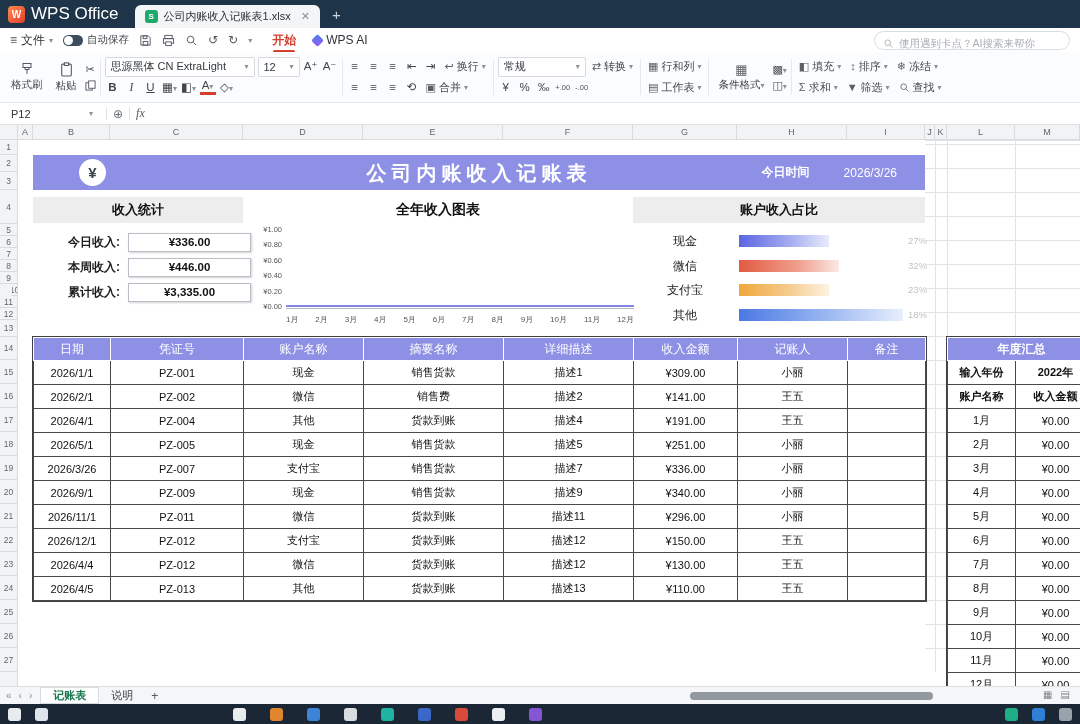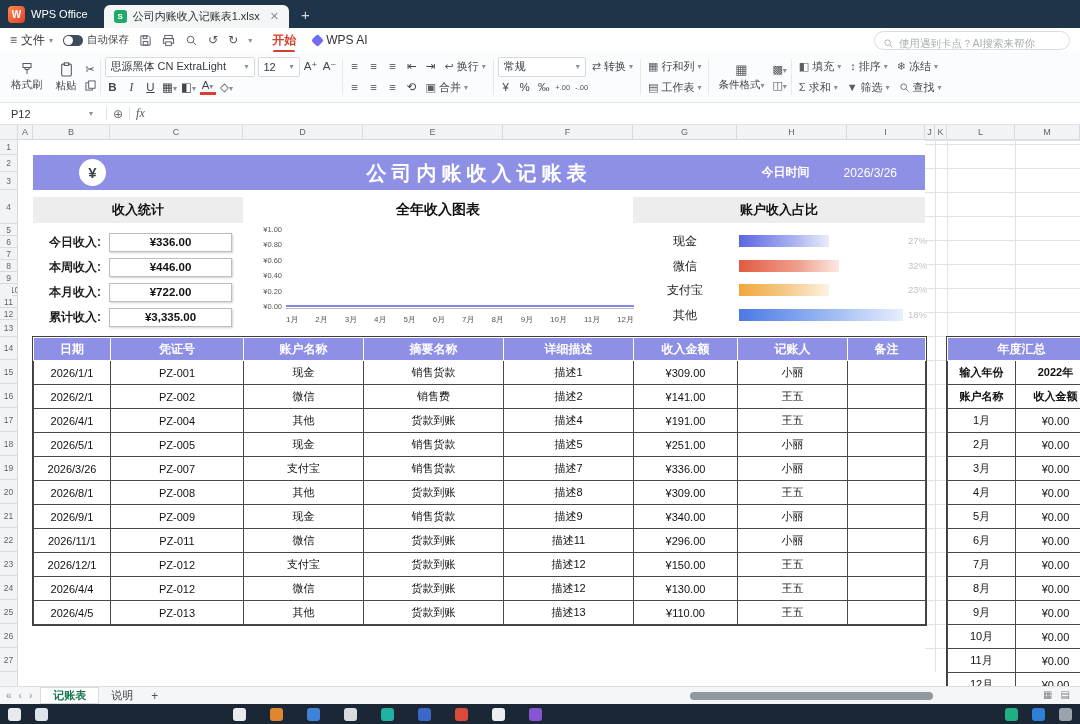--- a/index.html
+++ b/index.html
@@ -3,21 +3,21 @@
 <meta charset="utf-8">
 <style>
   *{margin:0;padding:0;box-sizing:border-box;}
   html,body{width:1080px;height:724px;overflow:hidden;background:#fff;}
   body{font-family:"Liberation Sans","DejaVu Sans",sans-serif;}
   .app{position:relative;width:1080px;height:724px;background:#fff;overflow:hidden;}
 
   
   .tbar{position:absolute;top:0;left:0;right:0;height:28px;background:#1e3448;display:flex;align-items:center;padding-left:8px;}
   .wps-logo{width:17px;height:17px;border-radius:4px;background:linear-gradient(135deg,#ff8a4d,#e23e2b);color:#fff;font-size:10px;font-weight:bold;display:flex;align-items:center;justify-content:center;flex:0 0 auto;}
-  .app-name{color:#fff;font-size:11px;margin:0 16px 0 6px;white-space:nowrap;}
+  .app-name{color:#fff;font-size:17px;margin:0 16px 0 6px;white-space:nowrap;}
   .doc-tab{display:flex;align-items:center;gap:6px;background:#f3f5f7;border-radius:6px 6px 0 0;height:23px;align-self:flex-end;padding:0 10px;font-size:11px;color:#2c3136;white-space:nowrap;}
   .et-icon{width:13px;height:13px;border-radius:3px;background:#1faa6b;color:#fff;font-size:8px;font-weight:bold;display:flex;align-items:center;justify-content:center;}
   .tab-close{color:#8a9097;font-size:11px;margin-left:4px;cursor:default;}
   .tab-add{color:#cfd6dd;font-size:15px;margin-left:12px;}
 
   
   .mbar{position:absolute;top:28px;left:0;right:0;height:24px;background:#fff;display:flex;align-items:center;padding:0 10px;gap:10px;font-size:12px;color:#2f3338;}
   .file-btn{display:flex;align-items:center;gap:4px;white-space:nowrap;}
   .hamb{font-size:12px;color:#555;}
   .caret{font-size:8px;color:#8a9097;}
@@ -78,40 +78,40 @@
   .b-icon{position:absolute;left:46px;top:4px;width:27px;height:27px;border-radius:50%;background:#fff;color:#3f434c;display:flex;align-items:center;justify-content:center;font-weight:bold;font-size:15px;}
   .b-title{position:absolute;left:0;right:0;top:5px;text-align:center;color:#fff;font-size:20px;font-weight:bold;letter-spacing:5px;}
   .b-right{position:absolute;right:28px;top:0;height:35px;display:flex;align-items:center;gap:34px;color:#fff;font-size:12px;}
   .b-dlabel{font-weight:bold;}
 
   .sec{position:absolute;top:72px;height:26px;display:flex;align-items:center;justify-content:center;font-weight:bold;font-size:13px;color:#111;}
   .sec-stats{left:33px;width:210px;background:#ededee;}
   .sec-chart{left:243px;width:390px;background:#fff;font-size:14px;}
   .sec-share{left:633px;width:292px;background:#ededee;}
 
-  .stats{position:absolute;left:24px;top:107px;width:218px;}
+  .stats{position:absolute;left:43px;top:107px;width:218px;}
   .stat-row{display:flex;align-items:center;height:20px;margin-bottom:5px;}
   .stat-label{width:77px;text-align:right;font-weight:bold;font-size:12px;color:#1c1c1c;white-space:nowrap;}
   .stat-box{margin-left:8px;width:123px;height:19px;background:#fff;border:1px solid #b9bec6;box-shadow:1px 1px 2px rgba(0,0,0,0.18);display:flex;align-items:center;justify-content:center;font-weight:bold;font-size:11.5px;color:#111;}
 
   .chartbox{position:absolute;left:250px;top:100px;width:392px;height:100px;color:#555;}
   .cb-yticks{position:absolute;left:0;top:0;bottom:14px;width:32px;display:flex;flex-direction:column;justify-content:space-between;align-items:flex-end;font-size:7.5px;}
   .cb-plot{position:absolute;left:36px;right:8px;top:2px;bottom:16px;border-bottom:1px solid #b6bac0;}
   .cb-line{position:absolute;left:0;right:0;bottom:1px;height:2px;background:#8488e4;}
   .cb-months{position:absolute;left:36px;right:8px;bottom:0;height:12px;display:flex;justify-content:space-between;align-items:flex-end;font-size:8px;}
 
   .share{position:absolute;left:633px;top:110px;width:294px;}
   .share-row{display:flex;align-items:center;height:12px;margin-bottom:12.6px;}
   .share-label{width:104px;text-align:center;font-size:12px;color:#1c1c1c;line-height:12px;}
   .share-track{width:164px;height:12px;position:relative;margin-left:2px;}
   .share-bar{height:100%;}
   .share-pct{flex:1;text-align:right;font-size:9.5px;color:#c2c2c2;line-height:12px;}
 
   .maintable{position:absolute;left:33px;top:212px;width:892px;border-collapse:collapse;table-layout:fixed;outline:1px solid #3f3f3f;}
-  .maintable th{background:#8e90e5;color:#fff;font-size:12px;font-weight:bold;height:23px;border:1px solid #fff;overflow:hidden;white-space:nowrap;}
+  .maintable th{background:#8e90e5;color:#fff;font-size:12px;font-weight:normal;height:23px;border:1px solid #fff;overflow:hidden;white-space:nowrap;}
   .maintable td{height:24px;border:1px solid #494949;font-size:11px;color:#111;text-align:center;background:#fff;overflow:hidden;white-space:nowrap;}
 
   .sumtable{position:absolute;left:947px;top:212px;width:148px;border-collapse:collapse;table-layout:fixed;outline:1px solid #3f3f3f;}
   .sumtable th{background:#8e90e5;color:#fff;font-size:12px;font-weight:bold;height:23px;border:1px solid #fff;}
   .sumtable td{height:24px;border:1px solid #494949;font-size:11px;color:#111;text-align:center;background:#fff;overflow:hidden;white-space:nowrap;}
   .sumtable tbody tr:nth-child(-n+2) td{font-weight:bold;}
 
   
   .tabsbar{position:absolute;top:686px;left:0;right:0;height:18px;background:#f5f6f7;border-top:1px solid #dcdee1;display:flex;align-items:center;padding:0 6px;font-size:11px;color:#555;}
   .snav{display:flex;gap:7px;color:#8a9097;font-size:10px;margin-right:8px;}
@@ -453,26 +453,20 @@
             <span>¥336.00</span>
           </div>
       </div>
         <div class="stat-row">
         <span class="stat-label">本周收入:</span>
         <div class="stat-box">
             <span>¥446.00</span>
           </div>
       </div>
         <div class="stat-row">
-        <span class="stat-label">本月收入:</span>
-        <div class="stat-box">
-            <span>¥722.00</span>
-          </div>
-      </div>
-        <div class="stat-row">
         <span class="stat-label">累计收入:</span>
         <div class="stat-box">
             <span>¥3,335.00</span>
           </div>
       </div>
       </div>
 
     <div class="chartbox">
       <div class="cb-yticks">
           <span>¥1.00</span>
@@ -602,30 +596,20 @@
           <td>2026/3/26</td>
           <td>PZ-007</td>
           <td>支付宝</td>
           <td>销售货款</td>
           <td>描述7</td>
           <td>¥336.00</td>
           <td>小丽</td>
           <td></td>
         </tr>
           <tr>
-          <td>2026/8/1</td>
-          <td>PZ-008</td>
-          <td>其他</td>
-          <td>货款到账</td>
-          <td>描述8</td>
-          <td>¥309.00</td>
-          <td>王五</td>
-          <td></td>
-        </tr>
-          <tr>
           <td>2026/9/1</td>
           <td>PZ-009</td>
           <td>现金</td>
           <td>销售货款</td>
           <td>描述9</td>
           <td>¥340.00</td>
           <td>小丽</td>
           <td></td>
         </tr>
           <tr>

